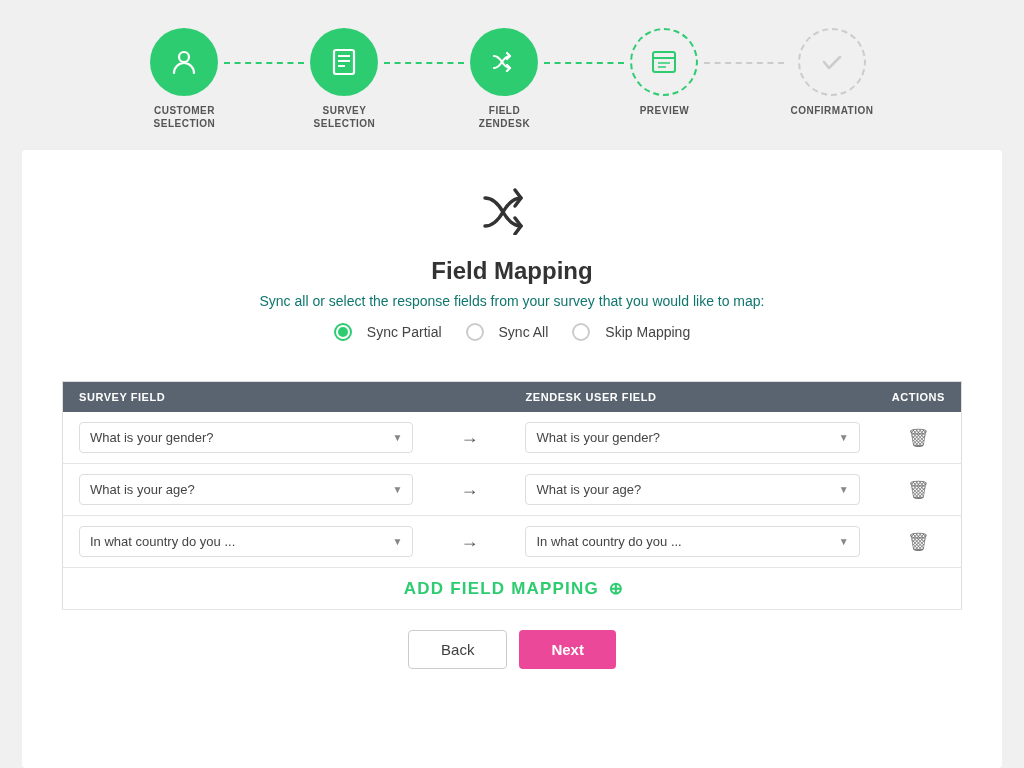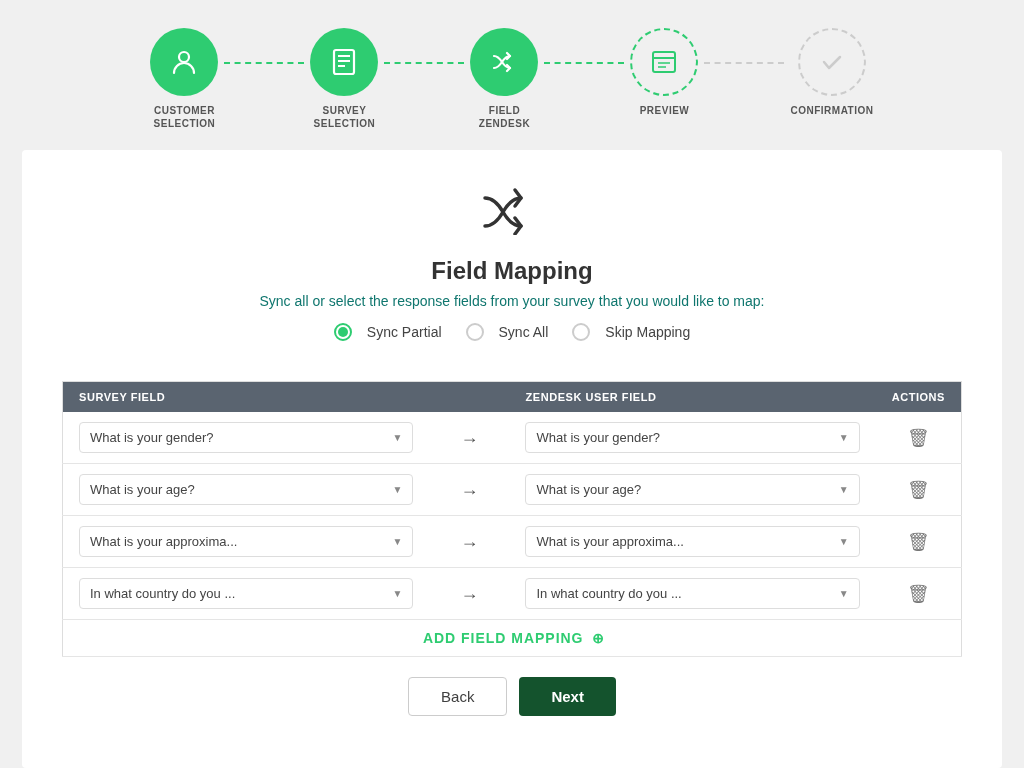--- a/index.html
+++ b/index.html
@@ -195,21 +195,21 @@
       background: none;
       border: none;
       cursor: pointer;
       color: #777;
       font-size: 18px;
     }
 
     .add-mapping-row td {
       text-align: center;
       padding: 12px;
-      font-size: 14px;
+      font-size: 17px;
       font-weight: 700;
       letter-spacing: 0.07em;
       color: #888;
       cursor: pointer;
     }
     .add-mapping-row td span {
       color: #2ecc71;
       margin-left: 4px;
     }
 
@@ -226,21 +226,21 @@
       border: 1px solid #ccc;
       background: white;
       color: #404040;
       font-size: 15px;
       border-radius: 4px;
       cursor: pointer;
     }
     .btn-next {
       padding: 10px 32px;
       border: none;
-      background: #14532d;
+      background: #ec4899;
       color: white;
       font-size: 15px;
       font-weight: 600;
       border-radius: 4px;
       cursor: pointer;
     }
   </style>
 </head>
 <body>
 
@@ -385,38 +385,20 @@
           <div class="field-select">
             <span>What is your age?</span>
             <span class="chevron">▼</span>
           </div>
         </td>
         <td class="action-cell">
           <button class="delete-btn">🗑</button>
         </td>
       </tr>
 
-      <tr>
-        <td>
-          <div class="field-select">
-            <span>What is your approxima...</span>
-            <span class="chevron">▼</span>
-          </div>
-        </td>
-        <td class="arrow-cell">→</td>
-        <td>
-          <div class="field-select">
-            <span>What is your approxima...</span>
-            <span class="chevron">▼</span>
-          </div>
-        </td>
-        <td class="action-cell">
-          <button class="delete-btn">🗑</button>
-        </td>
-      </tr>
 
       <tr>
         <td>
           <div class="field-select">
             <span>In what country do you ...</span>
             <span class="chevron">▼</span>
           </div>
         </td>
         <td class="arrow-cell">→</td>
         <td>

